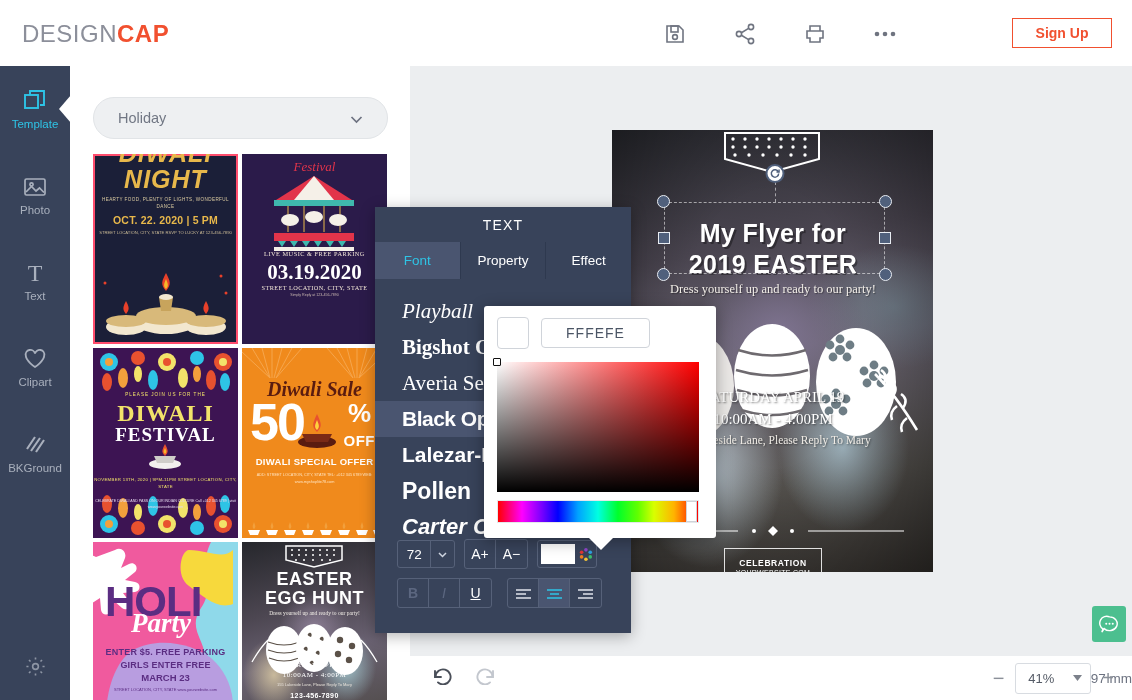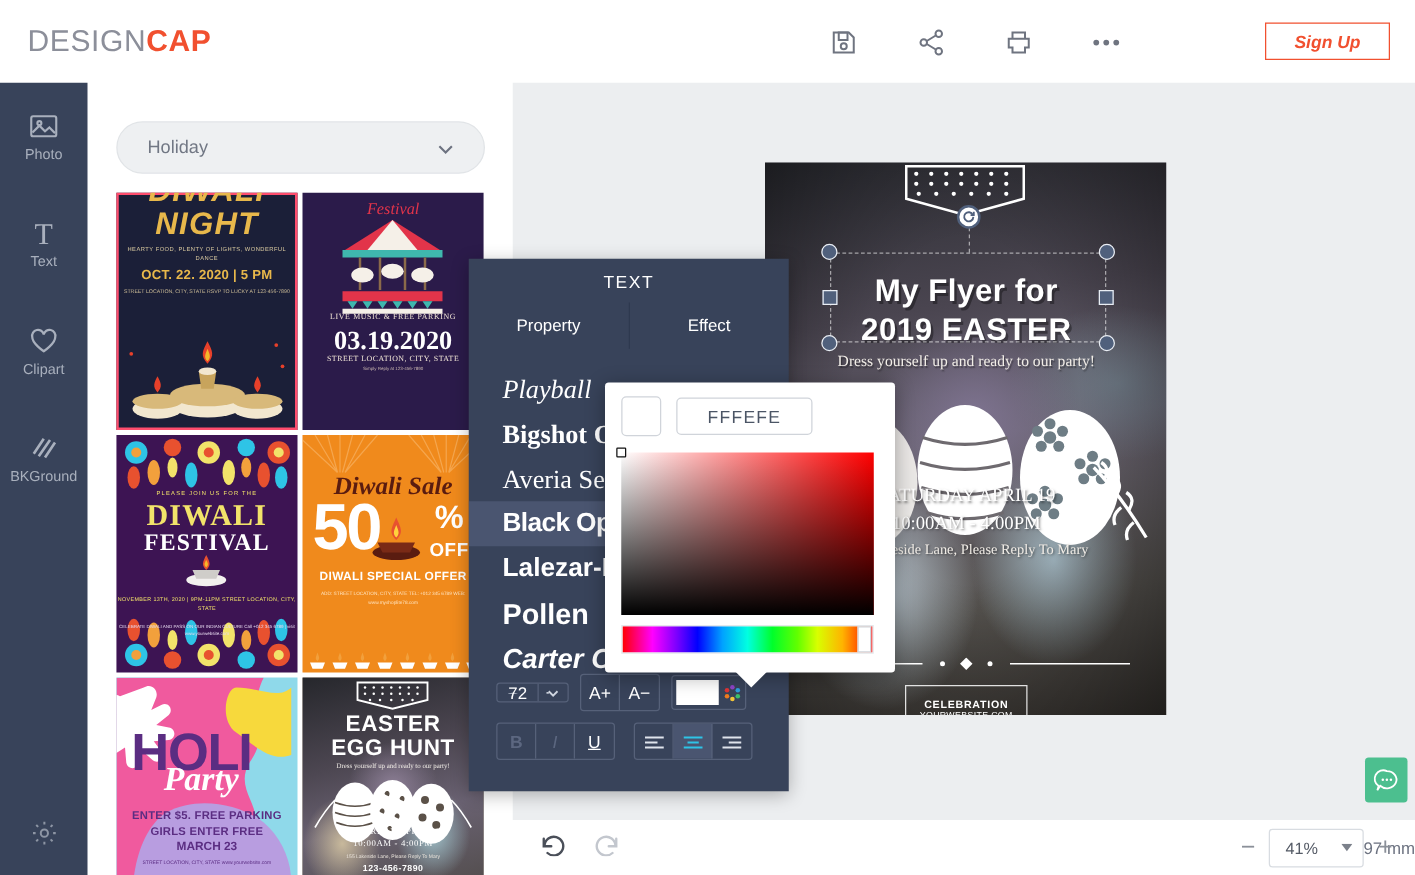--- a/index.html
+++ b/index.html
@@ -32,21 +32,20 @@
   }
   .hdr-icon svg { display:block; }
 
   .signup {
     position:absolute; right:20px; top:18px;
     width:100px; height:30px;
     border:1px solid #f1502f; color:#f1502f; background:#fff;
     font-size:14px; font-weight:700; cursor:pointer;
     display:flex; align-items:center; justify-content:center;
     font-family:"Liberation Sans", sans-serif;
-    font-style:italic;
   }
 
   
   .sidebar {
     position:absolute; left:0; top:66px; width:70px; height:634px;
     background:#38435a; z-index:25;
   }
   .side-item {
     position:relative; width:70px; height:86px;
     display:flex; flex-direction:column; align-items:center; justify-content:center;
@@ -236,21 +235,21 @@
   .f-averia   { font-family:"Liberation Serif",serif; font-weight:400; font-size:21px; }
   .f-blacko   { font-family:"Liberation Sans",sans-serif; font-weight:700; font-size:21px; letter-spacing:-.5px;}
   .f-lalezar  { font-family:"Liberation Sans",sans-serif; font-weight:700; font-size:21px; }
   .f-pollen   { font-family:"Liberation Sans",sans-serif; font-weight:700; font-size:23px; }
   .f-carter   { font-family:"Liberation Sans",sans-serif; font-weight:700; font-style:italic; font-size:22px; }
   .f-coda     { font-family:"Liberation Sans",sans-serif; font-size:21px; color:#c3c9d4; }
 
   .tp-ctrls { position:absolute; left:0; bottom:0; width:256px; padding:0 22px 16px 22px; }
   .ctl-row { display:flex; align-items:center; gap:9px; margin-bottom:9px; }
   .sizebox {
-    width:58px;height:16px;border:1px solid #566179;border-radius:3px;
+    width:58px;height:28px;border:1px solid #566179;border-radius:3px;
     display:flex;align-items:center; cursor:pointer; background:transparent;
   }
   .sizebox .sv { width:33px; text-align:center; color:#fff; font-size:13.5px; }
   .sizebox .sd { width:24px; display:flex; align-items:center; justify-content:center; border-left:1px solid #566179; height:100%; }
   .btn-sq {
     width:31px;height:28px;border:1px solid #566179;border-radius:3px;
     display:flex;align-items:center;justify-content:center;color:#fff;font-size:14px;
     cursor:pointer; background:transparent;
   }
   .btn-grp { display:flex; border:1px solid #566179; border-radius:3px; overflow:hidden; }
@@ -366,20 +365,28 @@
             <circle cx="13" cy="5" r="2.3" fill="#6f7480"></circle>
             <circle cx="21" cy="5" r="2.3" fill="#6f7480"></circle>
         </svg>
       </div>
     </div>
 
     <div class="signup">Sign Up</div>
   </div>
 
   <div class="sidebar">
+    <div class="side-item active">
+      <span class="nub"></span>
+      <svg width="26" height="26" viewBox="0 0 26 26" fill="none" stroke="#2ec4e6" stroke-width="1.9">
+        <rect x="3" y="7" width="13" height="13"></rect>
+          <path d="M8 7V3h14v14h-4"></path>
+      </svg>
+      <span class="slabel">Template</span>
+    </div>
     <div class="side-item">
       <svg width="26" height="26" viewBox="0 0 26 26" fill="none" stroke="#a9b0bd" stroke-width="1.7">
         <rect x="3" y="5" width="20" height="16" rx="1.5"></rect>
           <circle cx="9.5" cy="10.5" r="1.6"></circle>
           <path d="M4 18l5.5-5.5L14 17l3.5-3L22 18.5"></path>
       </svg>
       <span class="slabel">Photo</span>
     </div>
     <div class="side-item">
       <svg width="26" height="26" viewBox="0 0 26 26">
@@ -754,20 +761,21 @@
         <div class="sel-h c" style="right:-7px;bottom:-7px"></div>
         <div class="sel-h s" style="left:-6px;top:30px"></div>
         <div class="sel-h s" style="right:-6px;top:30px"></div>
       </div>
     </div>
   </div>
 
   <div class="textpanel">
     <div class="tp-head">TEXT</div>
     <div class="tp-tabs">
+      <div class="tp-tab active">Font</div>
       <div class="tp-tab">Property</div>
       <div class="tp-tab">Effect</div>
     </div>
 
     <div class="tp-fontlist">
       <div class="fitem f-playball">Playball</div>
       <div class="fitem f-bigshot">Bigshot One</div>
       <div class="fitem f-averia">Averia Serif</div>
       <div class="fitem f-blacko on">Black Ops One</div>
       <div class="fitem f-lalezar">Lalezar-Regular</div>

